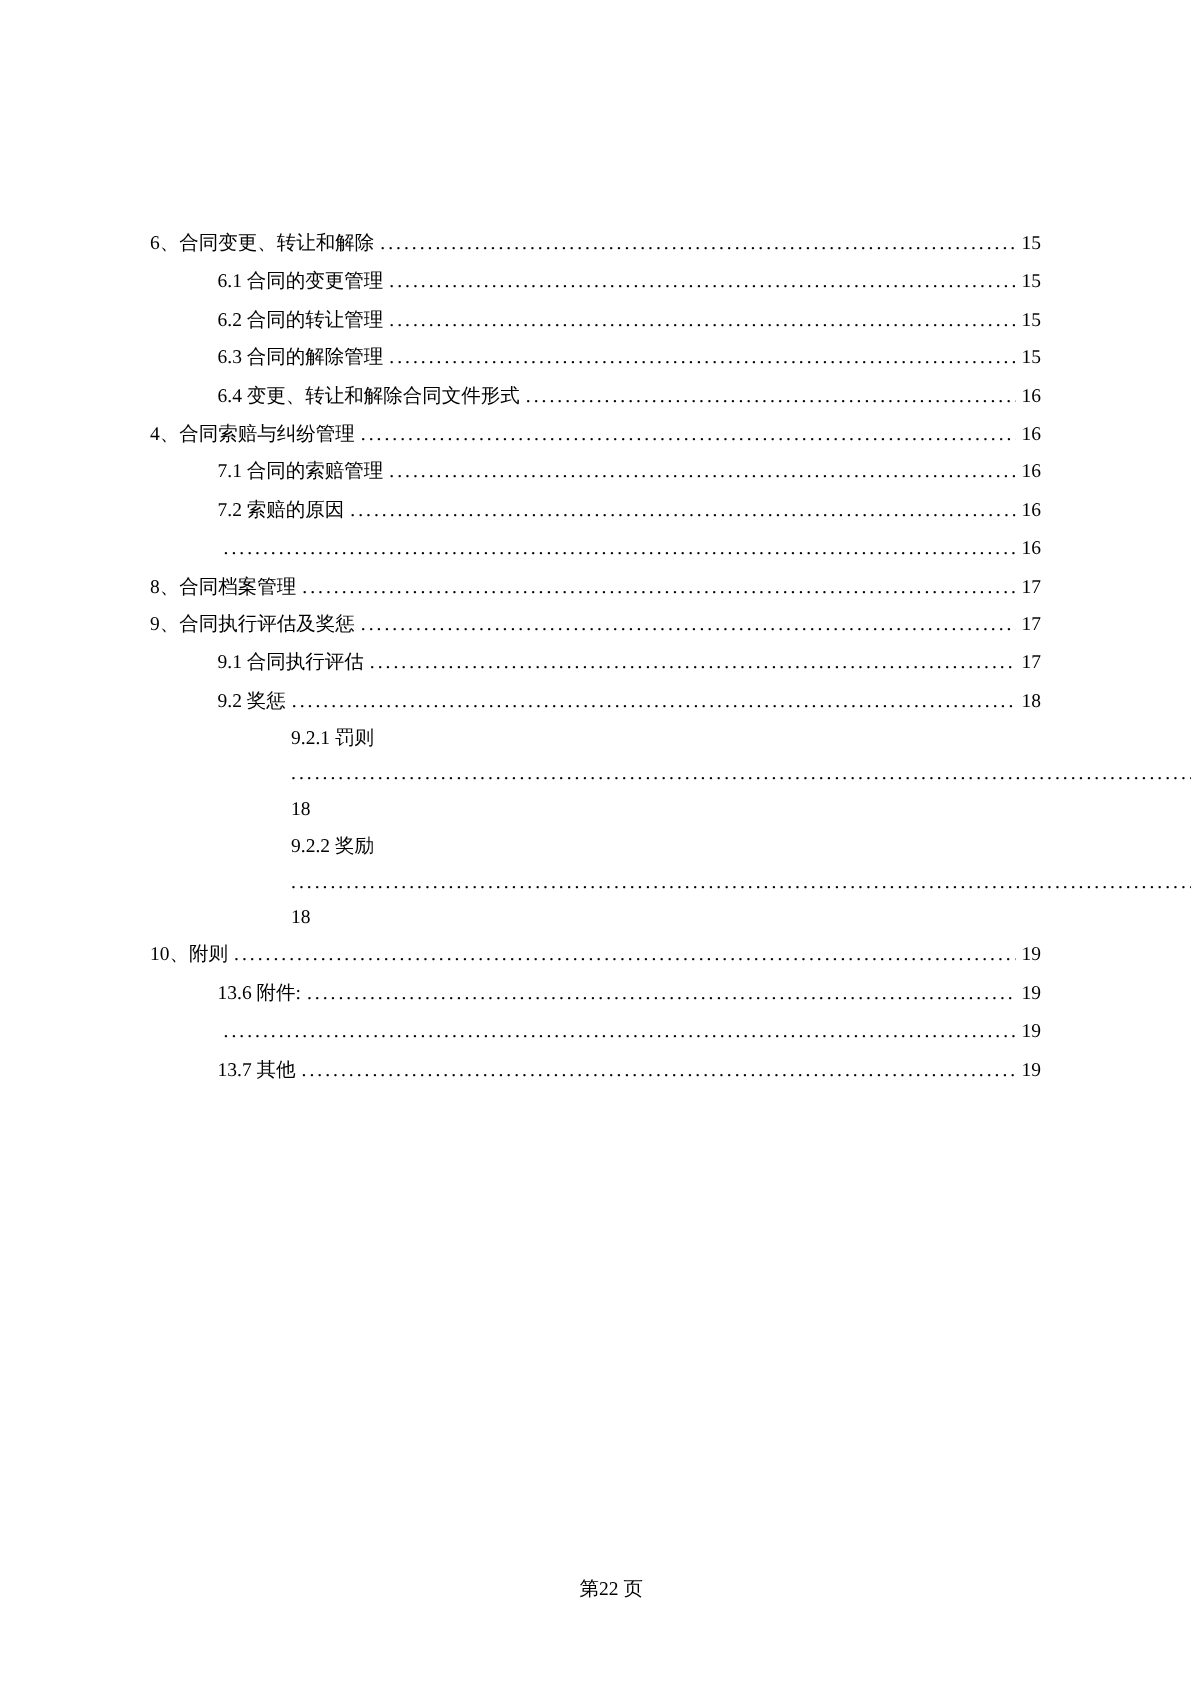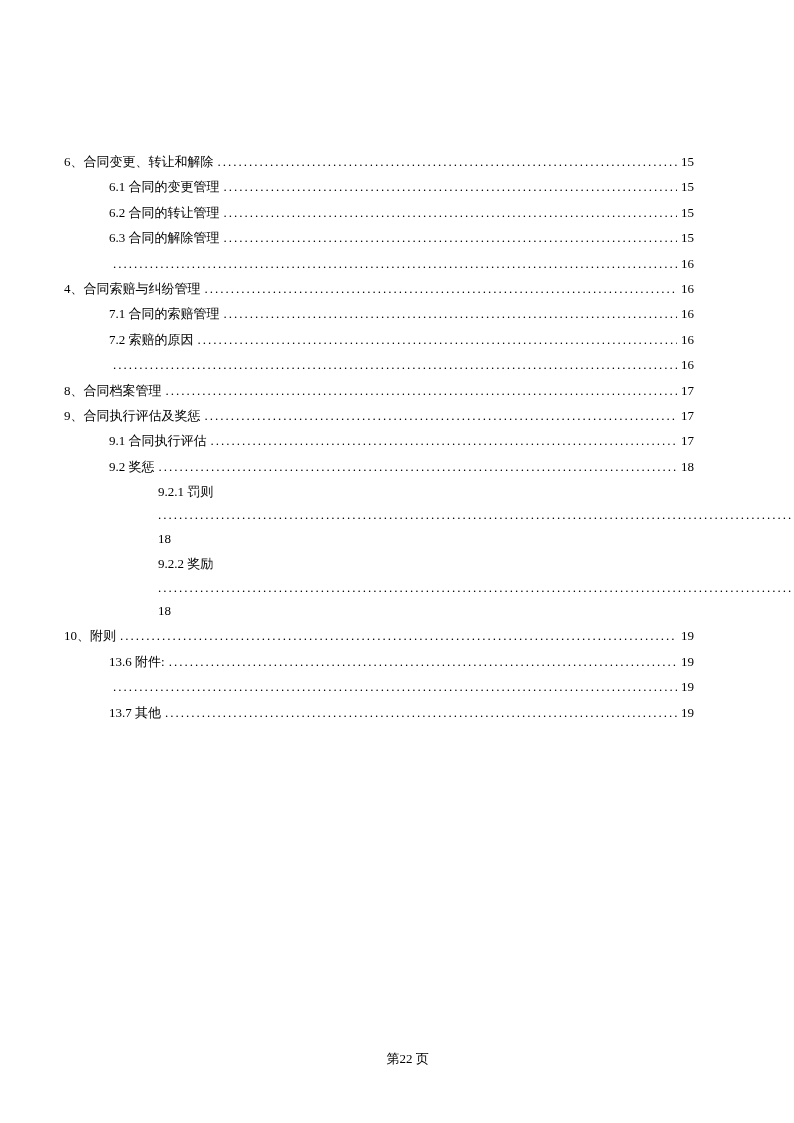--- a/index.html
+++ b/index.html
@@ -10,21 +10,21 @@
     body {
       width: 794px;
       height: 1123px;
       background: #ffffff;
       font-family: "SimSun", "宋体", serif;
       font-size: 13px;
       color: #000000;
       position: relative;
     }
     .page {
-      padding: 150px 100px 60px 64px;
+      padding: 150px 100px 60px 100px;
     }
     .toc-entry {
       display: flex;
       align-items: baseline;
       line-height: 1.8;
       margin-bottom: 2px;
     }
     .toc-entry.level-1 {
       padding-left: 0;
     }
@@ -81,20 +81,21 @@
       <span class="toc-label">6.2 合同的转让管理</span>
       <span class="toc-leader"></span>
       <span class="toc-page">15</span>
     </div>
     <div class="toc-entry level-2">
       <span class="toc-label">6.3 合同的解除管理</span>
       <span class="toc-leader"></span>
       <span class="toc-page">15</span>
     </div>
     <div class="toc-entry level-2">
+      <span class="toc-label">6.4 变更、转让和解除合同文件形式</span>
       <span class="toc-leader"></span>
       <span class="toc-page">16</span>
     </div>
     <div class="toc-entry level-1">
       <span class="toc-label">4、合同索赔与纠纷管理</span>
       <span class="toc-leader"></span>
       <span class="toc-page">16</span>
     </div>
     <div class="toc-entry level-2">
       <span class="toc-label">7.1 合同的索赔管理</span>

